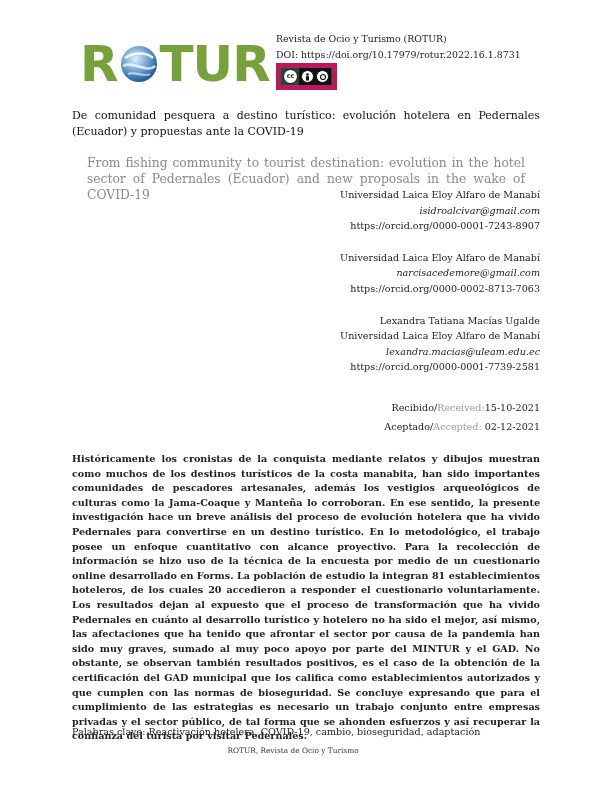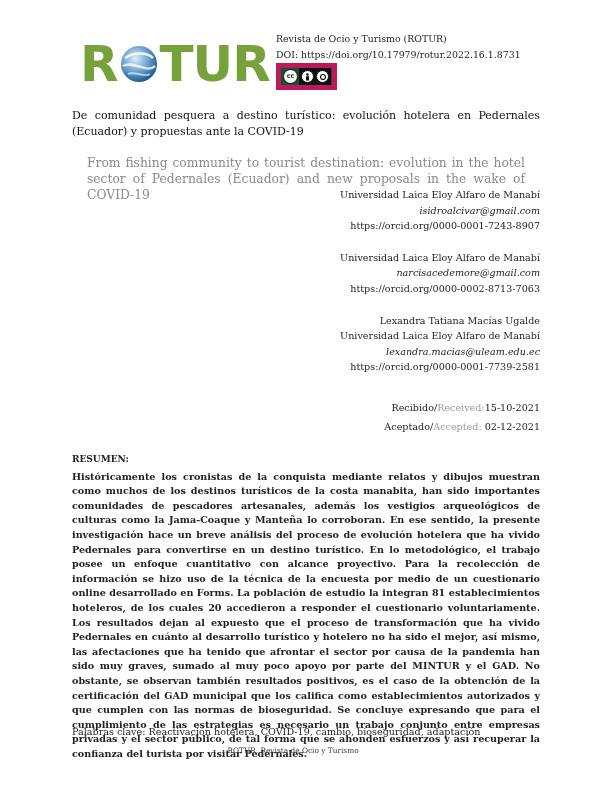--- a/index.html
+++ b/index.html
@@ -101,21 +101,20 @@
 <div class="dates">
   <div>
     <span>Recibido/</span><span class="muted">Received:</span><span>15-10-2021</span>
   </div>
   <div>
     <span>Aceptado/</span><span class="muted">Accepted: </span><span>02-12-2021</span>
   </div>
 </div>
 
 <div class="abstract">
-  <p class="abstract-head">RESUMEN:</p>
   <p class="abstract-body">Históricamente los cronistas de la conquista mediante relatos y dibujos muestran como muchos de los destinos turísticos de la costa manabita, han sido importantes comunidades de pescadores artesanales, además los vestigios arqueológicos de culturas como la Jama-Coaque y Manteña lo corroboran. En ese sentido, la presente investigación hace un breve análisis del proceso de evolución hotelera que ha vivido Pedernales para convertirse en un destino turístico. En lo metodológico, el trabajo posee un enfoque cuantitativo con alcance proyectivo. Para la recolección de información se hizo uso de la técnica de la encuesta por medio de un cuestionario online desarrollado en Forms. La población de estudio la integran 81 establecimientos hoteleros, de los cuales 20 accedieron a responder el cuestionario voluntariamente. Los resultados dejan al expuesto que el proceso de transformación que ha vivido Pedernales en cuánto al desarrollo turístico y hotelero no ha sido el mejor, así mismo, las afectaciones que ha tenido que afrontar el sector por causa de la pandemia han sido muy graves, sumado al muy poco apoyo por parte del MINTUR y el GAD. No obstante, se observan también resultados positivos, es el caso de la obtención de la certificación del GAD municipal que los califica como establecimientos autorizados y que cumplen con las normas de bioseguridad. Se concluye expresando que para el cumplimiento de las estrategias es necesario un trabajo conjunto entre empresas privadas y el sector público, de tal forma que se ahonden esfuerzos y así recuperar la confianza del turista por visitar Pedernales.</p>
 </div>
 
 <div class="keywords">
   <span class="lbl">Palabras clave</span><span>: </span><span>Reactivación hotelera, COVID-19, cambio, bioseguridad, adaptación</span>
 </div>
 
 <div class="footer">ROTUR, Revista de Ocio y Turismo</div>
 
 </body></html>

